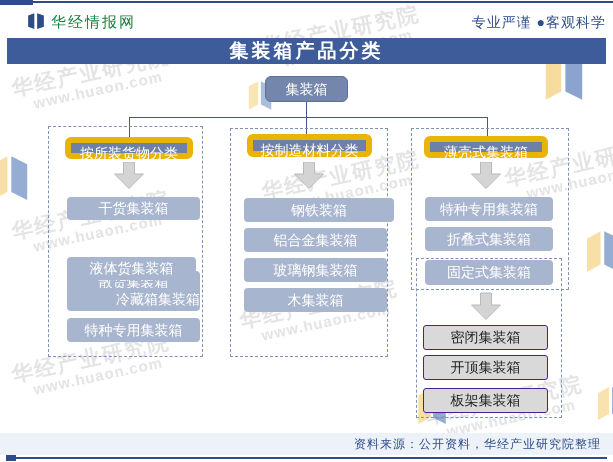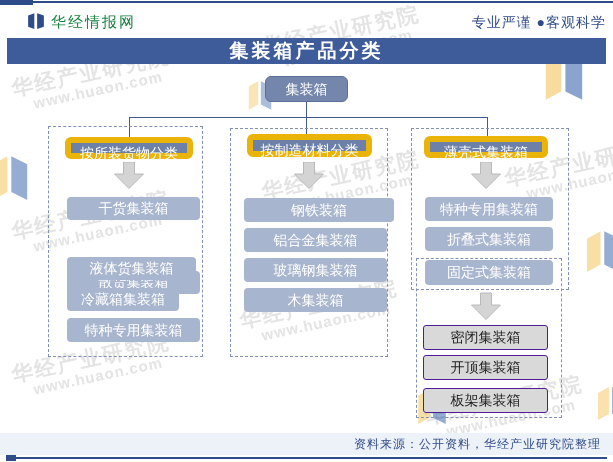--- a/index.html
+++ b/index.html
@@ -146,21 +146,21 @@
   <svg class="arrow" style="left:471px;top:162px;" width="30" height="27" viewBox="0 0 30 27">
       <path d="M9.5 0 h11 v12 h9 L15 26.5 L0.5 12 h9 Z" fill="#d4d4d4" stroke="#b9b9b9" stroke-width="1"></path>
     </svg>
   <svg class="arrow" style="left:471px;top:292px;" width="30" height="29" viewBox="0 0 30 27">
       <path d="M9.5 0 h11 v12 h9 L15 26.5 L0.5 12 h9 Z" fill="#d4d4d4" stroke="#b9b9b9" stroke-width="1"></path>
     </svg>
 
   <div class="node-item" style="left:67px;top:197px;width:133px;height:23px;line-height:23px;">干货集装箱</div>
   <div class="node-item" style="left:67px;top:227px;width:133px;height:23px;line-height:23px;margin-top:44px;">散货集装箱</div>
   <div class="node-item" style="left:67px;top:257px;width:129px;height:23px;line-height:23px;">液体货集装箱</div>
-  <div class="node-item" style="left:67px;top:288px;width:112px;height:23px;line-height:23px;">冷藏箱集装箱</div>
+  <div class="node-item" style="left:67px;top:288px;width:133px;height:23px;line-height:23px;text-align:right;">冷藏箱集装箱</div>
   <div class="node-item" style="left:67px;top:318px;width:133px;height:24px;line-height:24px;">特种专用集装箱</div>
 
   <div class="node-item" style="left:244px;top:198px;width:150px;height:24px;line-height:24px;">钢铁装箱</div>
   <div class="node-item" style="left:244px;top:228px;width:143px;height:24px;line-height:24px;">铝合金集装箱</div>
   <div class="node-item" style="left:244px;top:258px;width:143px;height:24px;line-height:24px;">玻璃钢集装箱</div>
   <div class="node-item" style="left:244px;top:288px;width:143px;height:24px;line-height:24px;">木集装箱</div>
 
   <div class="node-item" style="left:425px;top:197px;width:128px;height:24px;line-height:24px;">特种专用集装箱</div>
   <div class="node-item" style="left:425px;top:227px;width:128px;height:24px;line-height:24px;">折叠式集装箱</div>
   <div class="node-item" style="left:425px;top:260px;width:128px;height:25px;line-height:25px;">固定式集装箱</div>

